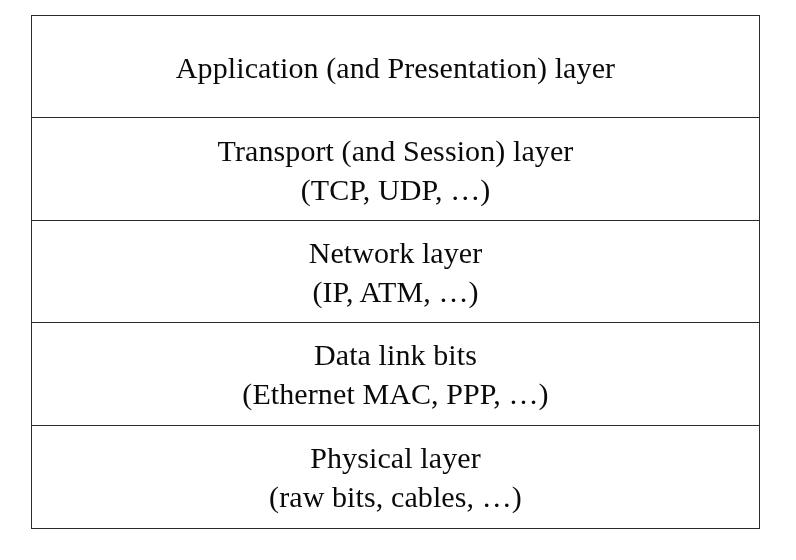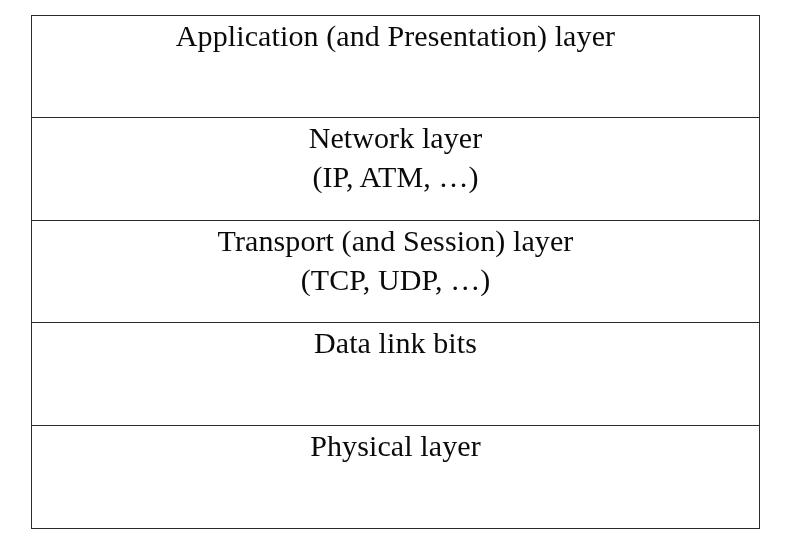--- a/index.html
+++ b/index.html
@@ -28,20 +28,21 @@
   }
 
   .layer-box {
     flex: 1 1 0;
     box-sizing: border-box;
     border: 1.6px solid #2b2b2b;
     background: #ffffff;
     display: flex;
     flex-direction: column;
     align-items: center;
+    justify-content: center;
     margin-bottom: -1.6px;
     text-align: center;
     overflow: hidden;
   }
   .layer-box:last-child {
     margin-bottom: 0;
   }
 
   .layer-title,
   .layer-examples {
@@ -56,30 +57,32 @@
 </head>
 <body>
 
 <div id="stack-diagram">
 
   <div class="layer-box">
     <span class="layer-title">Application (and Presentation) layer</span>
   </div>
 
   <div class="layer-box">
+    <span class="layer-title">Transport (and Session) layer</span>
+    <span class="layer-examples">(TCP, UDP, …)</span>
+  </div>
+
+  <div class="layer-box">
     <span class="layer-title">Network layer</span>
     <span class="layer-examples">(IP, ATM, …)</span>
   </div>
 
   <div class="layer-box">
-    <span class="layer-title">Transport (and Session) layer</span>
-    <span class="layer-examples">(TCP, UDP, …)</span>
-  </div>
-
-  <div class="layer-box">
     <span class="layer-title">Data link bits</span>
+    <span class="layer-examples">(Ethernet MAC, PPP, …)</span>
   </div>
 
   <div class="layer-box">
     <span class="layer-title">Physical layer</span>
+    <span class="layer-examples">(raw bits, cables, …)</span>
   </div>
 
 </div>
 
 </body></html>

